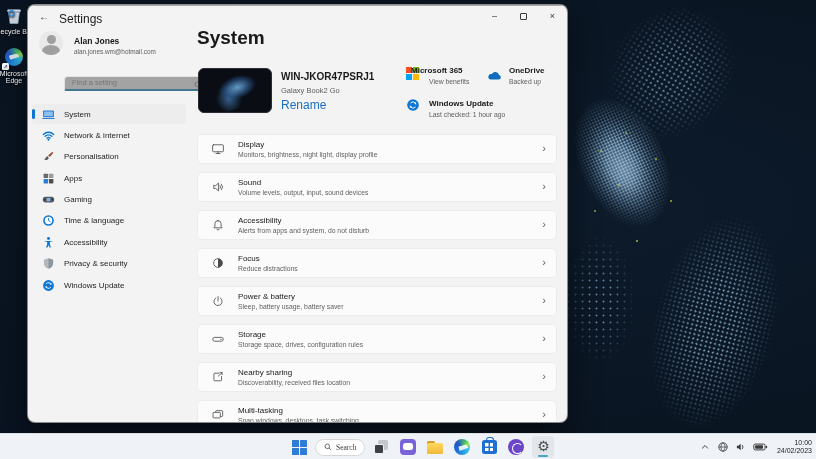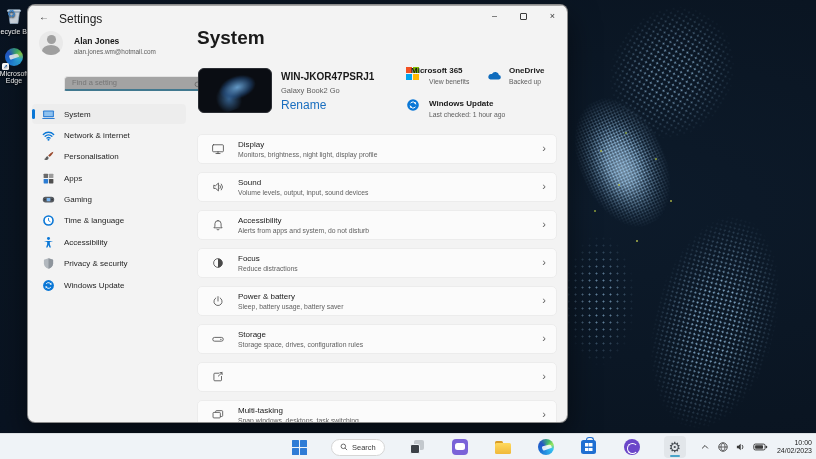--- a/index.html
+++ b/index.html
@@ -112,21 +112,21 @@
   .card-ic { width:14px; height:14px; flex:0 0 14px; }
   .card-txt { display:flex; flex-direction:column; gap:1.5px; }
   .card-title { font-size:8px; color:#191919; }
   .card-sub { font-size:6.8px; color:#616161; }
   .card-chev { margin-left:auto; font-size:11px; color:#5f5f5f; line-height:1; padding-bottom:2px; }
 
   
   .taskbar { position:absolute; left:0; bottom:0; width:816px; height:26px; background:#eff3f7;
       border-top:1px solid rgba(0,0,0,.08); }
   .tb-center { position:absolute; left:288px; top:0; height:26px; display:flex; align-items:center;
-      gap:21px; }
+      gap:5px;font-family:Liberation Serif, serif; }
   .tb-btn { position:relative; width:22px; height:22px; display:flex; align-items:center;
       justify-content:center; border-radius:4px; }
   .tb-btn.active { background:rgba(0,0,0,.05); }
   .tb-btn.active::after { content:""; position:absolute; bottom:1px; left:6px; width:10px;
       height:2px; border-radius:2px; background:#4aa3c9; }
   .start-grid { display:grid; grid-template-columns:7px 7px; grid-template-rows:7px 7px; gap:1px; }
   .start-grid i { background:#2f7cd6; border-radius:.5px; }
   .tb-search { display:flex; align-items:center; gap:4px; height:17px; padding:0 8px;
       background:#fff; border:1px solid #d6d6d6; border-radius:9px; font-size:7.5px; color:#3c3c3c; }
   .tv-back { position:absolute; left:8px; top:4px; width:10px; height:10px; background:#c3c8cd;
@@ -404,20 +404,24 @@
               <span class="card-sub">Storage space, drives, configuration rules</span>
             </span>
           <span class="card-chev">›</span>
         </div>
 
         <div class="card">
           <svg class="card-ic" viewBox="0 0 24 24" fill="none" stroke="#4a4a4a" stroke-width="1.4" stroke-linecap="round" stroke-linejoin="round">
             <path d="M13.5 5.5h-7A1.5 1.5 0 005 7v10a1.5 1.5 0 001.5 1.5h10A1.5 1.5 0 0018 17v-6"></path>
               <path d="M12.5 10.5L19 4.5M15.5 4.5H19V8"></path>
           </svg>
+          <span class="card-txt">
+              <span class="card-title">Nearby sharing</span>
+              <span class="card-sub">Discoverability, received files location</span>
+            </span>
           <span class="card-chev">›</span>
         </div>
 
         <div class="card">
           <svg class="card-ic" viewBox="0 0 24 24" fill="none" stroke="#4a4a4a" stroke-width="1.4" stroke-linejoin="round">
             <rect x="3.5" y="7.5" width="12.5" height="9.5" rx="1.5"></rect>
               <path d="M8 7.5V6a1.5 1.5 0 011.5-1.5h9A1.5 1.5 0 0120 6v7a1.5 1.5 0 01-1.5 1.5H16"></path>
           </svg>
           <span class="card-txt">
               <span class="card-title">Multi-tasking</span>

